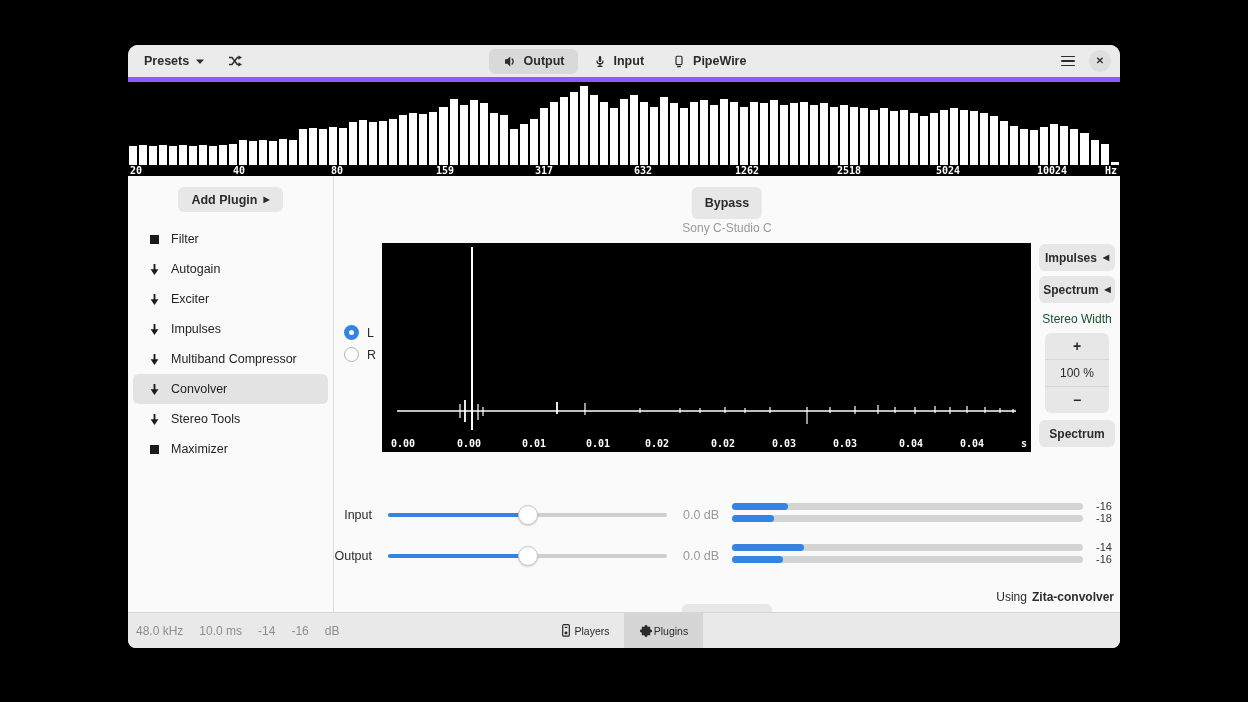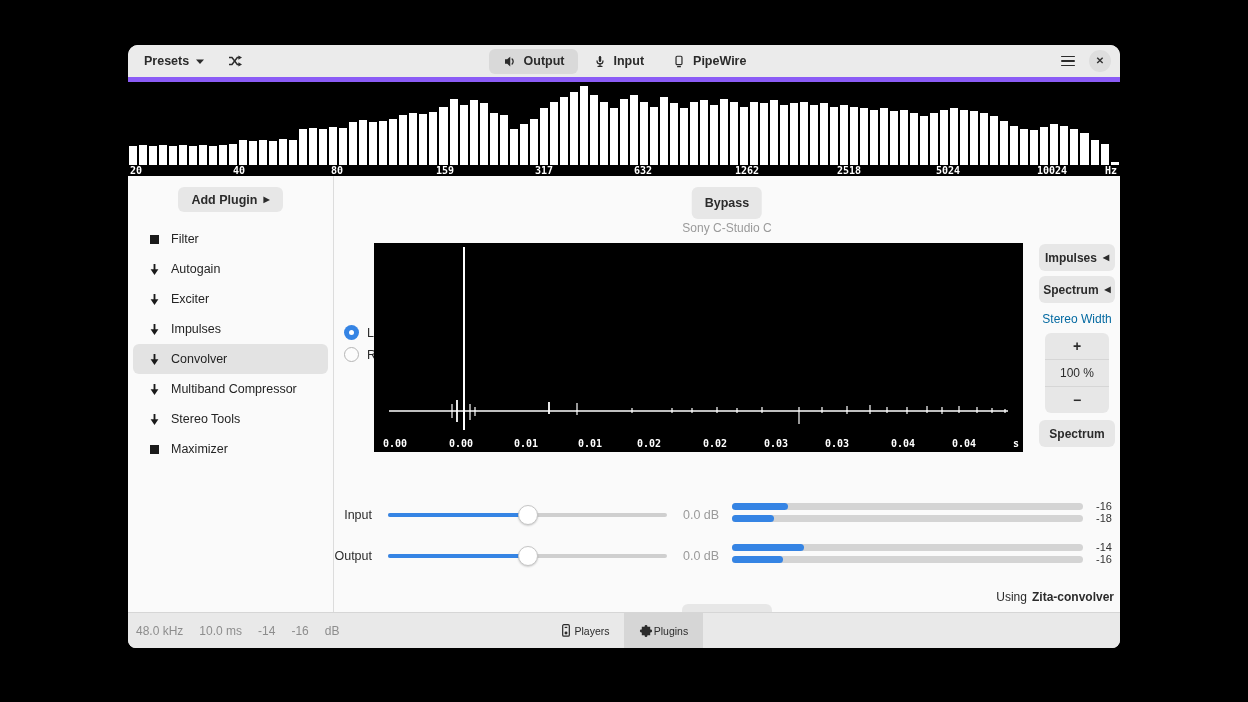--- a/index.html
+++ b/index.html
@@ -69,29 +69,29 @@
   
   .mainpanel { flex:1 1 auto; position:relative; }
   .bypass { position:absolute; top:11px; left:50%; transform:translateX(-50%); height:25px; padding:16px 13px; }
   .presetname { position:absolute; top:45px; left:0; width:100%; text-align:center; font-size:12px; color:#9a9a9a; }
   .channels { position:absolute; left:10px; top:149px; display:flex; flex-direction:column; gap:7px; }
   .radio-row { display:flex; align-items:center; gap:8px; font-size:12.5px; color:#2b2b2b; height:15px; }
   .radio { width:15px; height:15px; border-radius:50%; box-sizing:border-box; position:relative; }
   .radio.on { background:#3584e4; }
   .radio.on::after { content:''; position:absolute; left:5px; top:5px; width:5px; height:5px; border-radius:50%; background:#fff; }
   .radio.off { background:#fcfcfc; border:1.5px solid #b5b5b5; }
-  .plot { position:absolute; left:40px; top:67px; width:649px; height:209px; background:#000; }
+  .plot { position:absolute; left:48px; top:67px; width:649px; height:209px; background:#000; }
   .plot svg { position:absolute; left:0; top:0; }
   .tlabels { position:absolute; left:0; right:0; bottom:2px; height:13px;
     font-family:"DejaVu Sans Mono",monospace; font-weight:700; font-size:10px; color:#fff; }
   .tlabel { position:absolute; bottom:0; transform:translateX(-50%); line-height:13px; }
   .tlabel.noshift { transform:none; }
   .rightcol { position:absolute; left:705px; top:68px; width:76px; }
   .sidebtn { width:76px; height:27px; margin-bottom:5px; font-size:12px; box-sizing:border-box; }
-  .sw-label { margin-top:9px; text-align:center; font-size:12px; color:#0369a1; }
+  .sw-label { margin-top:9px; text-align:center; font-size:12px; color:#14532d; }
   .spinner { width:64px; margin:7px auto 0 auto; background:#e7e7e7; border-radius:6px; overflow:hidden; }
   .spin-cell { height:26px; display:flex; align-items:center; justify-content:center;
     font-size:14px; font-weight:700; color:#2b2b2b; border-bottom:1px solid #d6d6d6; }
   .spin-cell:last-child { border-bottom:none; }
   .spin-val { font-size:12px; font-weight:400; }
   .spectrumbtn { margin-top:7px; }
   .inforow { position:absolute; top:283px; left:0; width:100%; display:flex; justify-content:center; gap:30px; }
   .info-block { text-align:center; min-width:60px; }
   .info-label { font-size:12.5px; font-weight:700; color:#2b2b2b; }
   .info-value { margin-top:4px; font-size:12.5px; color:#9a9a9a; }
@@ -327,35 +327,35 @@
             <span>Exciter</span>
           </div>
           <div class="plugin-item">
             <span class="picon">
               <svg class="icon" width="13" height="13" viewBox="0 0 14 14">
                 <path d="M6 1h2v5.6h3.2L7 13 2.8 6.6H6z" fill="#1a1a1a"></path>
               </svg>
             </span>
             <span>Impulses</span>
           </div>
-          <div class="plugin-item selected">
+          <div class="plugin-item">
             <span class="picon">
               <svg class="icon" width="13" height="13" viewBox="0 0 14 14">
                 <path d="M6 1h2v5.6h3.2L7 13 2.8 6.6H6z" fill="#1a1a1a"></path>
               </svg>
             </span>
-            <span>Convolver</span>
-          </div>
-          <div class="plugin-item">
+            <span>Multiband Compressor</span>
+          </div>
+          <div class="plugin-item selected">
             <span class="picon">
               <svg class="icon" width="13" height="13" viewBox="0 0 14 14">
                 <path d="M6 1h2v5.6h3.2L7 13 2.8 6.6H6z" fill="#1a1a1a"></path>
               </svg>
             </span>
-            <span>Multiband Compressor</span>
+            <span>Convolver</span>
           </div>
           <div class="plugin-item">
             <span class="picon">
               <svg class="icon" width="13" height="13" viewBox="0 0 14 14">
                 <path d="M6 1h2v5.6h3.2L7 13 2.8 6.6H6z" fill="#1a1a1a"></path>
               </svg>
             </span>
             <span>Stereo Tools</span>
           </div>
           <div class="plugin-item">

